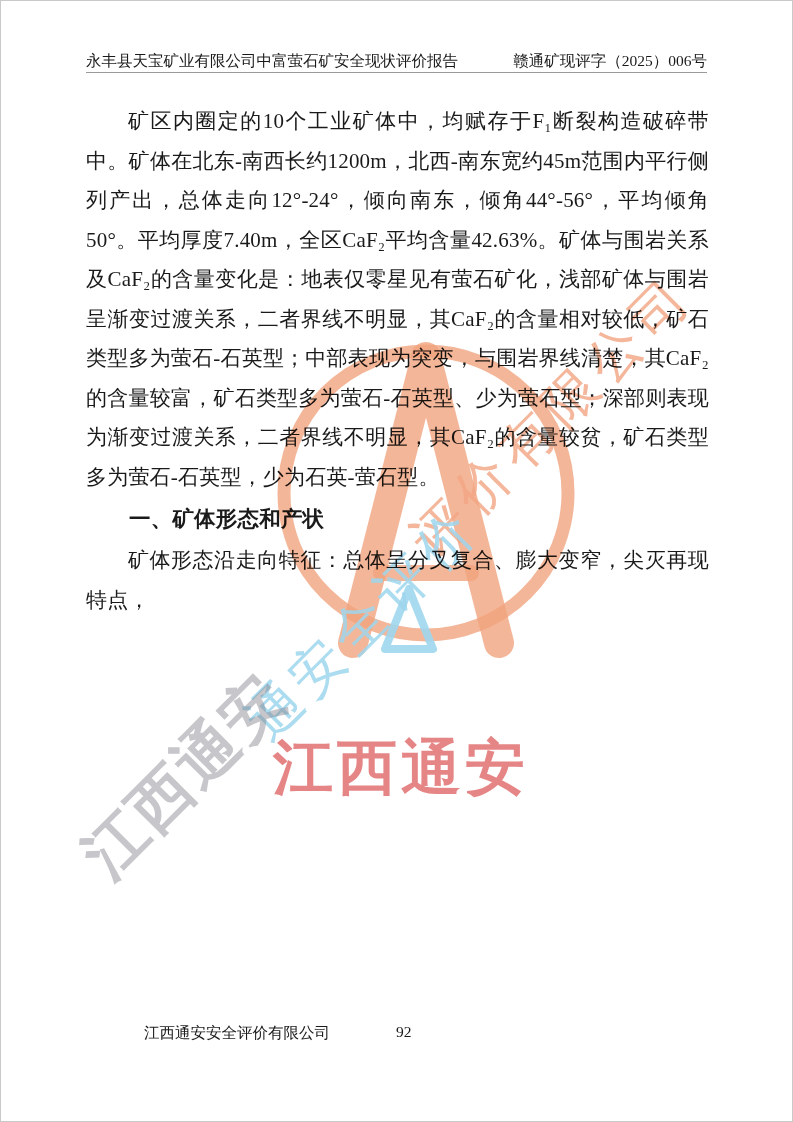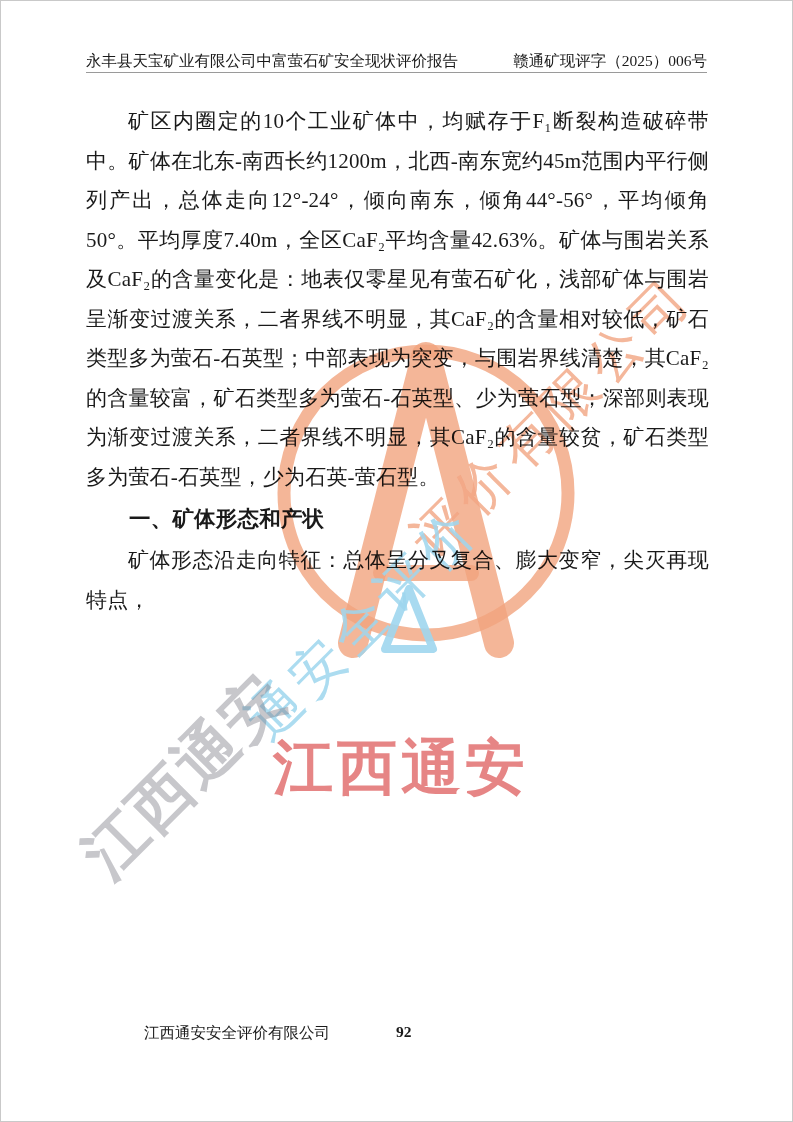--- a/index.html
+++ b/index.html
@@ -39,21 +39,21 @@
     line-height:44px !important;
     text-indent:2em;
     text-align:left !important;
   }
   .doc-footer{
     position:absolute;top:1022px;left:102px;width:623px;
     font-size:15.5px;
     margin-left:41px;
   }
   .page-number{
-    position:absolute;left:252px;top:0;font-weight:bold;
+    position:absolute;left:252px;top:0;
   }
   .watermark-layer{
     position:absolute;inset:0;
     pointer-events:none;
     mix-blend-mode:multiply;
     z-index:5;
   }
 </style>
 </head>
 <body>

